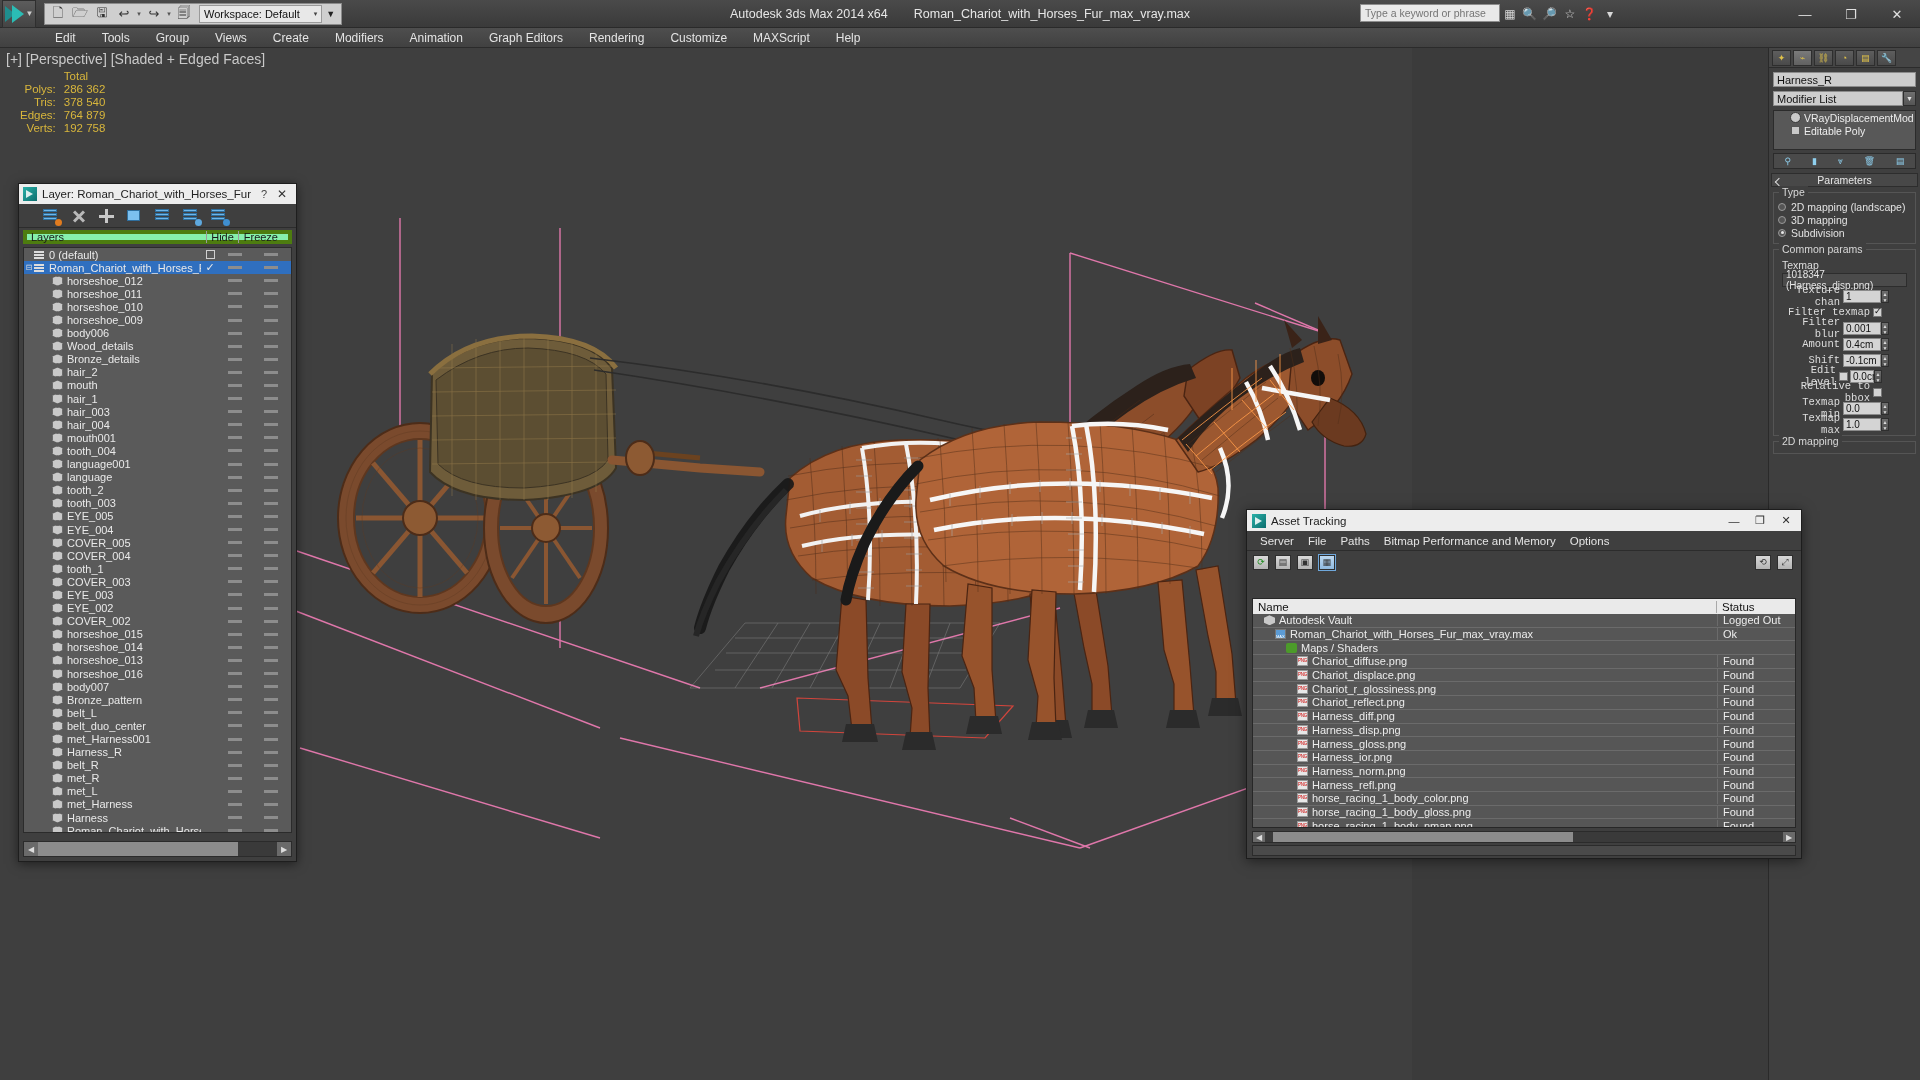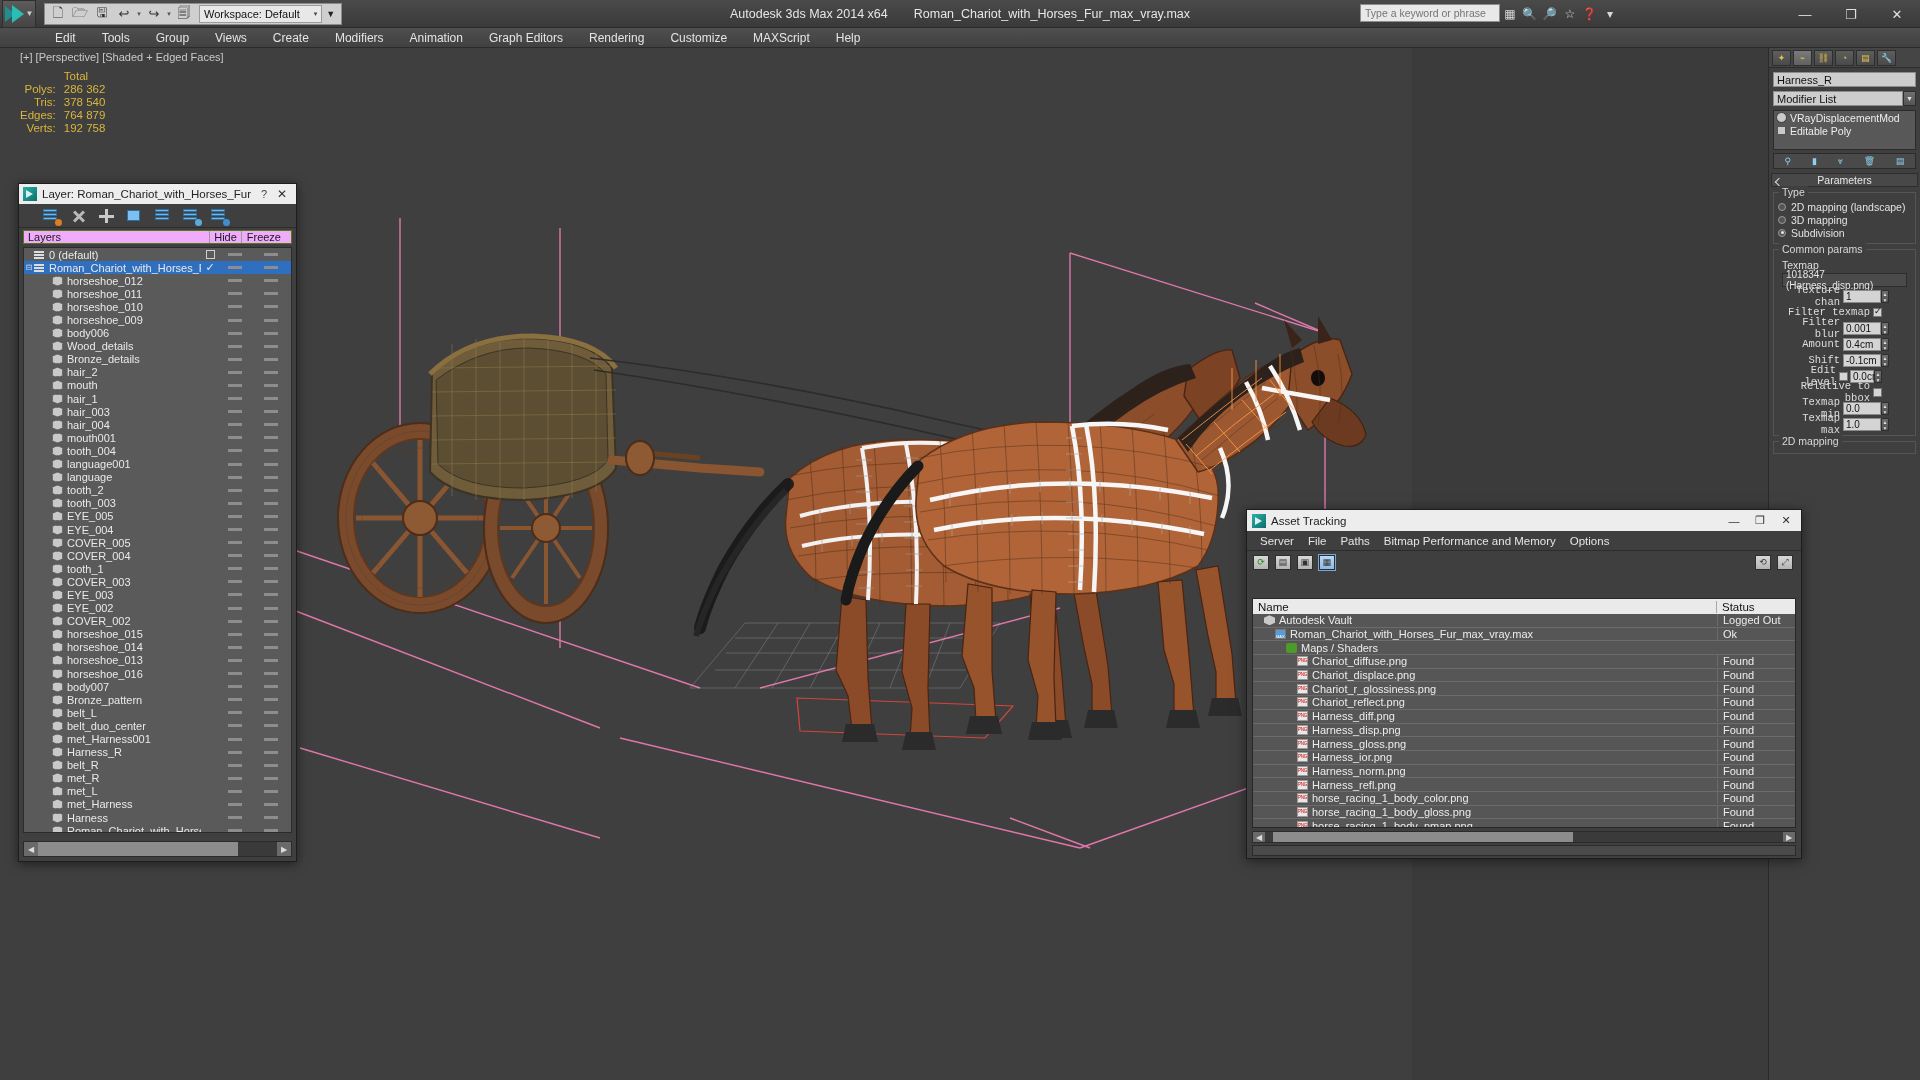--- a/index.html
+++ b/index.html
@@ -67,21 +67,21 @@
     background:linear-gradient(#4e4e4e,#414141);
     border-bottom:1px solid #2b2b2b;
     display:flex;align-items:center;padding-left:42px;
   }
   .menubar .mi{padding:0 13px;font-size:12px;color:#e4e4e4;line-height:20px;white-space:nowrap;}
   
   .viewport{
     position:absolute;left:0;top:48px;width:1412px;height:1032px;
     background:#3f3f3f; overflow:hidden;
   }
-  .vp-label{position:absolute;left:6px;top:3px;font-size:11px;color:#c9c9c9;margin-left:14px;}
+  .vp-label{position:absolute;left:6px;top:3px;font-size:14px;color:#c9c9c9;}
   .stats{position:absolute;left:20px;top:22px;font-size:11.5px;color:#d8b63c;line-height:13px;}
   .stats table{border-collapse:collapse;}
   .stats td{padding:0 0 0 0;font-size:11.5px;color:#d8b63c;}
   .stats td.lbl{text-align:right;padding-right:8px;}
   .stats td.val{text-align:left;}
   
   .model{position:absolute;left:0;top:0;width:1412px;height:1032px;}
   
   .layerdlg{
     position:absolute;left:18px;top:183px;width:279px;height:679px;
@@ -105,22 +105,22 @@
   .li .s:nth-child(3){top:8px;}
   .li.cross{background:none;}
   .li.cross::before,.li.cross::after{content:"";position:absolute;left:1px;top:6px;width:14px;height:3px;background:#b9b9b9;}
   .li.cross::before{transform:rotate(45deg);}
   .li.cross::after{transform:rotate(-45deg);}
   .li.plus::before,.li.plus::after{content:"";position:absolute;background:#c8c8c8;}
   .li.plus::before{left:6px;top:0;width:3px;height:14px;}
   .li.plus::after{left:0;top:6px;width:15px;height:3px;}
   .li .badge{position:absolute;right:-3px;bottom:-3px;width:7px;height:7px;border-radius:50%;}
   .ld-header{
-    height:14px;background:#f0abfc;display:flex;align-items:center;
-    color:#1a1a1a;font-size:11px;margin:2px 4px 0 4px;border:1px solid #4d7c0f;
+    height:14px;background:#86efac;display:flex;align-items:center;
+    color:#1a1a1a;font-size:11px;margin:2px 4px 0 4px;border:4px solid #4d7c0f;
   }
   .ld-header .c1{flex:1;padding-left:4px;}
   .ld-header .cx{width:18px;border-left:1px solid #9b9b9b;}
   .ld-header .ch{width:32px;border-left:1px solid #9b9b9b;text-align:center;}
   .ld-header .cf{width:40px;border-left:1px solid #9b9b9b;text-align:right;}
   .ld-header .cl{width:10px;border-left:1px solid #9b9b9b;}
   .ld-list{
     position:absolute;left:4px;top:63px;right:4px;bottom:28px;
     background:#5a5a5a;border:1px solid #2b2b2b;overflow:hidden;
   }
@@ -160,21 +160,21 @@
   .cp-tab{width:19px;height:16px;background:linear-gradient(#5e5e5e,#4a4a4a);border:1px solid #2e2e2e;display:flex;align-items:center;justify-content:center;font-size:9px;color:#e0c24a;}
   .cp-tab.active{background:linear-gradient(#7a7a7a,#616161);}
   .cp-name{
     margin:4px 4px 0 4px;height:15px;background:#cdcdcd;border:1px solid #8c8c8c;
     color:#111;font-size:11px;padding:0 3px;display:flex;align-items:center;
   }
   .cp-row{display:flex;margin:4px;}
   .cp-sel{flex:1;height:15px;background:#cdcdcd;border:1px solid #8c8c8c;color:#111;font-size:11px;padding:0 3px;display:flex;align-items:center;}
   .cp-arrow{width:13px;height:15px;background:linear-gradient(#6f6f6f,#555);border:1px solid #2e2e2e;display:flex;align-items:center;justify-content:center;font-size:7px;color:#e2e2e2;}
   .modstack{margin:2px 4px;background:#585858;border:1px solid #2b2b2b;height:40px;}
-  .ms-row{height:13px;display:flex;align-items:center;font-size:10.5px;color:#ededed;padding-left:2px;}
+  .ms-row{height:13px;display:flex;align-items:center;font-size:10.5px;color:#ededed;padding-left:16px;}
   .ms-row .bulb{width:11px;height:11px;border-radius:50%;background:#6f6f6f;border:1px solid #3a3a3a;margin-right:3px;}
   .ms-row.on .bulb{background:#c9c9c9;}
   .ms-row .sq{width:9px;height:9px;background:#c9c9c9;border:1px solid #555;margin-right:4px;margin-left:1px;}
   .ms-btns{margin:3px 4px;height:16px;background:#4a4a4a;border:1px solid #2b2b2b;display:flex;align-items:center;justify-content:space-around;}
   .ms-btns span{font-size:9px;color:#8fd0ef;}
   .rollout{margin:4px 2px 0 2px;}
   .ro-head{
     height:14px;background:#484848;border:1px solid #2d2d2d;display:flex;align-items:center;
     justify-content:center;font-size:10.5px;color:#e8e8e8;position:relative;
   }

